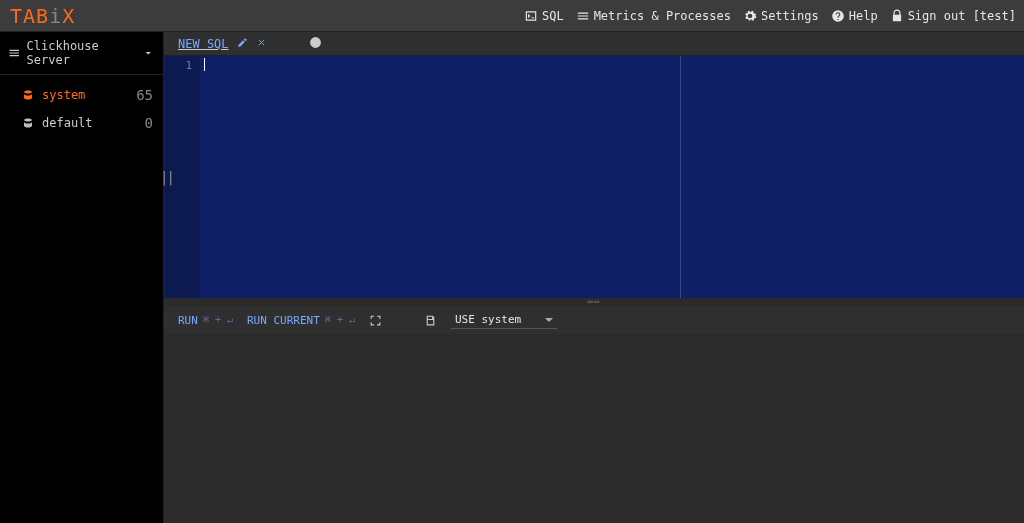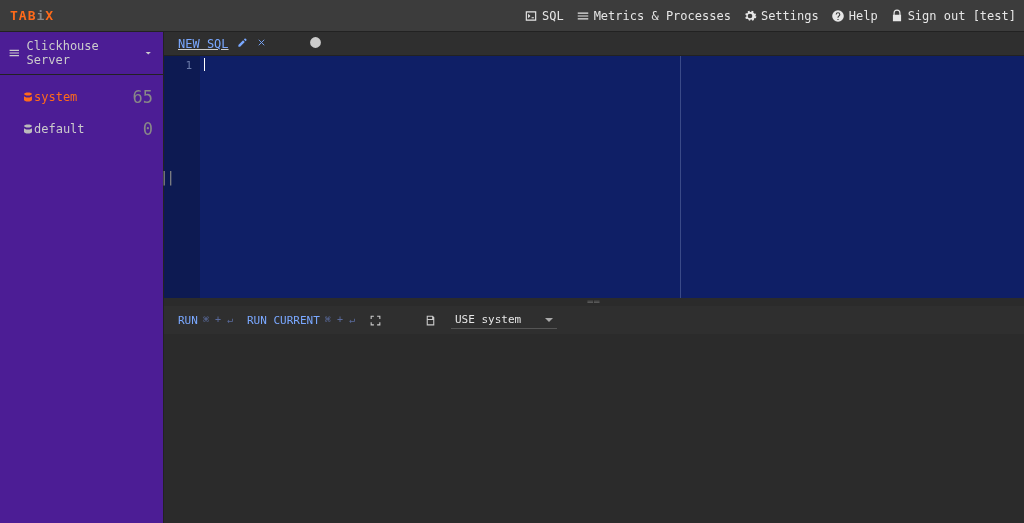--- a/index.html
+++ b/index.html
@@ -13,60 +13,60 @@
   }
   .header {
     height: 32px;
     background: #3c3c3c;
     border-bottom: 1px solid #222;
     display: flex;
     align-items: center;
     padding: 0 8px 0 10px;
   }
   .logo {
-    font-size: 13px;
+    font-size: 20px;
     letter-spacing: 1px;
-    font-weight: 700;
+    font-weight: 400;
     color: #ff6a1a;
   }
   .logo .dim { color: #888; }
   .header-spacer { flex: 1; }
   .nav { display: flex; gap: 12px; }
   .nav-item {
     display: flex; align-items: center; gap: 4px;
     color: #e6e6e6; cursor: pointer;
   }
   .nav-item svg { width: 14px; height: 14px; fill: #e6e6e6; }
   .main {
     display: flex;
     height: calc(523px - 32px);
   }
   .sidebar {
     width: 164px;
-    background: #4c1d95;
+    background: #000000;
     border-right: 1px solid #222;
     color: #ccc;
   }
   .side-head {
     display: flex; align-items: center; gap: 6px;
     padding: 7px 8px;
     border-bottom: 1px solid #222;
     cursor: pointer;
   }
   .side-head svg { width: 14px; height: 14px; fill: #ccc; }
   .chev { margin-left: auto; }
   .tree { padding: 6px 0; }
   .tree-item {
     display: flex; align-items: center;
     padding: 6px 10px 6px 22px;
-    gap: 0;
+    gap: 8px;
     cursor: pointer;
   }
   .tree-item .lbl { flex: 1; }
-  .tree-item .count { color: #888; font-size: 17px; margin-left: 9px; }
+  .tree-item .count { color: #888; font-size: 14px; margin-left: 9px; }
   .tree-item.sel .lbl, .tree-item.sel svg { color: #ff6a1a; fill: #ff6a1a; }
   .tree-item svg { width: 12px; height: 12px; fill: #bbb; }
   .workspace {
     flex: 1;
     display: flex;
     flex-direction: column;
   }
   .tabbar {
     height: 24px;
     background: #2f2f2f;

